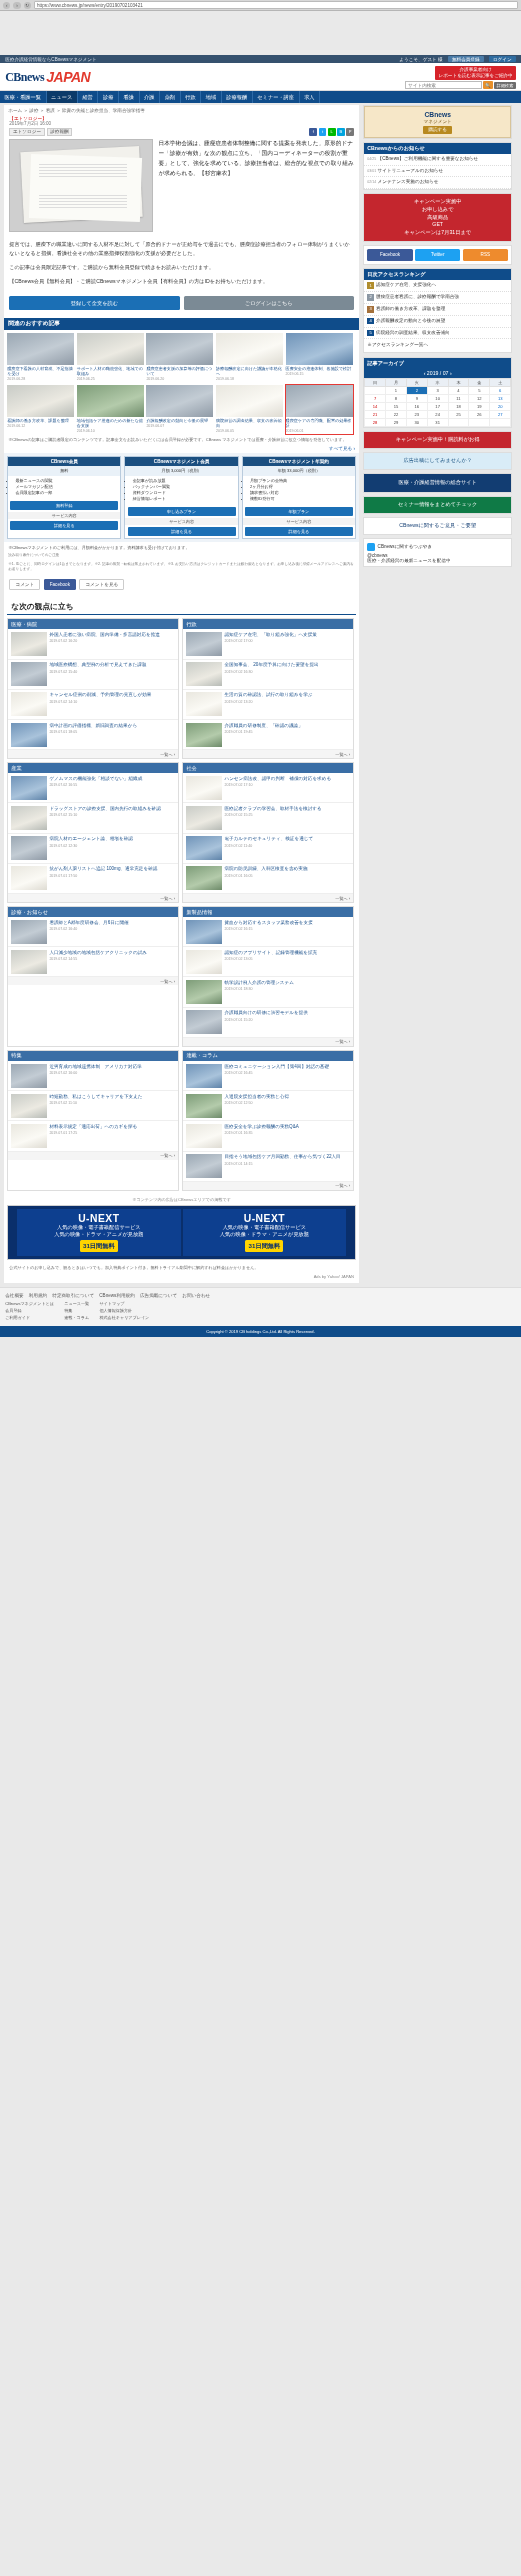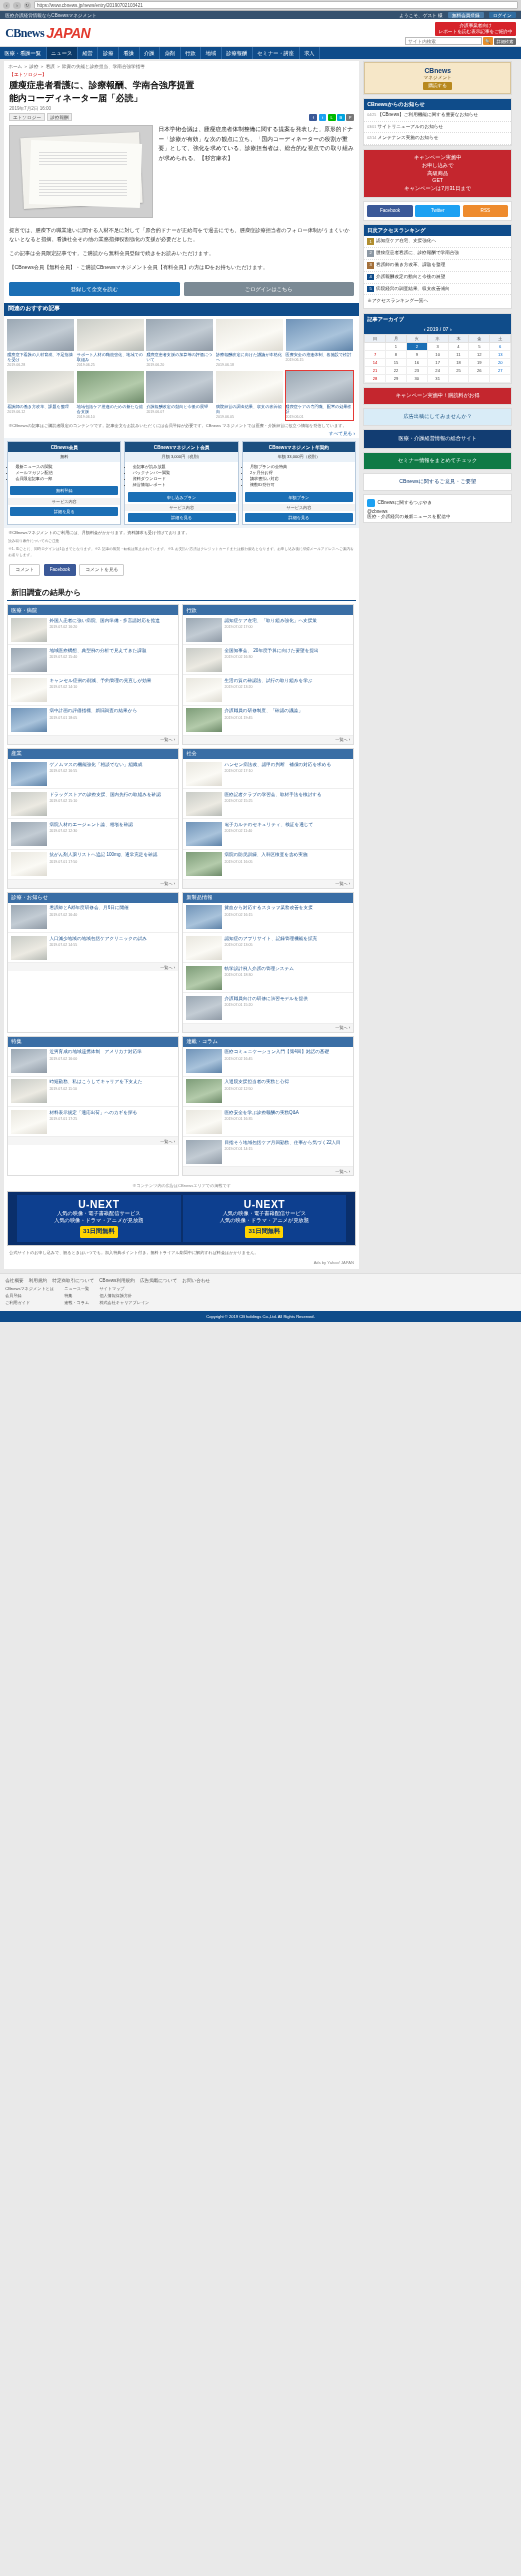--- a/index.html
+++ b/index.html
@@ -35,20 +35,21 @@
     font-size:4.6px;
     padding:0.5px 2.1px;
     color:#555;
     white-space:nowrap;
     overflow:hidden;
   }
   
   .page{
     width:521px;
     background:#ffffff;
+    margin-top:44px;
   }
   
   .util-bar{
     background:#35516e;
     color:#fff;
     font-size:4.6px;
     height:8.2px;
     display:flex;
     align-items:center;
     justify-content:flex-end;
@@ -305,24 +306,20 @@
   </div>
 
   <div class="body-wrap">
 
     <div class="main-col">
 
       <div class="breadcrumb">ホーム ＞ 診療 ＞ 看護 ＞ 除資の失能と診療担当、学南合強学指導</div>
 
       <div class="article-head">
         <div class="kicker">【エトソロジー】</div>
-        <div class="article-title">
-          <div>腫瘦症患者看護に、診療報酬、学南合強序提置</div>
-          <div>能内コーディネーター届「必読」</div>
-        </div>
         <div class="article-meta">2019年7月2日 16:00</div>
         <div class="tagrow">
           <span class="tag">エトソロジー</span>
           <span class="tag">診療報酬</span>
           <span class="sns">
             <span class="fb">f</span>
             <span class="tw">t</span>
             <span class="ln">L</span>
             <span class="ht">B</span>
             <span class="pr">P</span>
@@ -451,21 +448,21 @@
       <div class="plan-note">※CBnewsマネジメントのご利用には、月額料金がかかります。資料請求も受け付けております。</div>
       <div class="plan-terms">読み取り条件についてのご注意</div>
       <div class="plan-terms">※1. IDごとに、同時ログインは1台までとなります。※2. 記事の複製・転載は禁止されています。※3. お支払い方法はクレジットカードまたは銀行振込となります。お申し込み後に登録メールアドレスへご案内をお送りします。</div>
 
       <div class="cmt-row">
         <span class="cmt-btn">コメント</span>
         <span class="cmt-btn fb">Facebook</span>
         <span class="cmt-btn">コメントを見る</span>
       </div>
 
-      <div class="cat-title">新旧調査の結果から</div>
+      <div class="cat-title">な次の観点に立ち</div>
       <div class="cat-grid">
 
         <div class="cat-block">
           <div class="cat-head">医療・病院</div>
           <div class="cat-item">
             <div class="thumb ph room"></div>
             <div class="txt">
                 <div class="t">外国人患者に強い病院、国内準備・多言語対応を推進</div>
             <div class="d">2019.07.02 16:20</div>
               </div>

